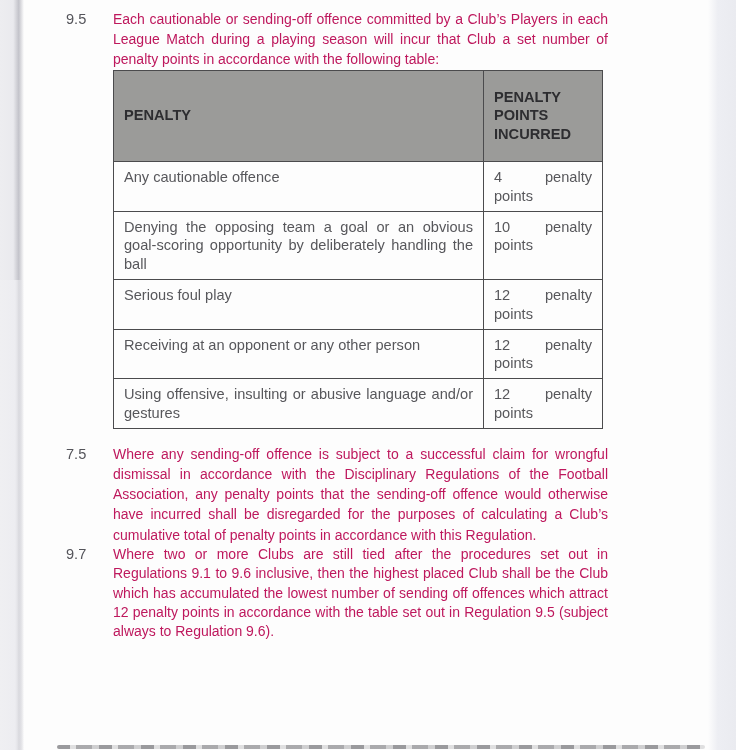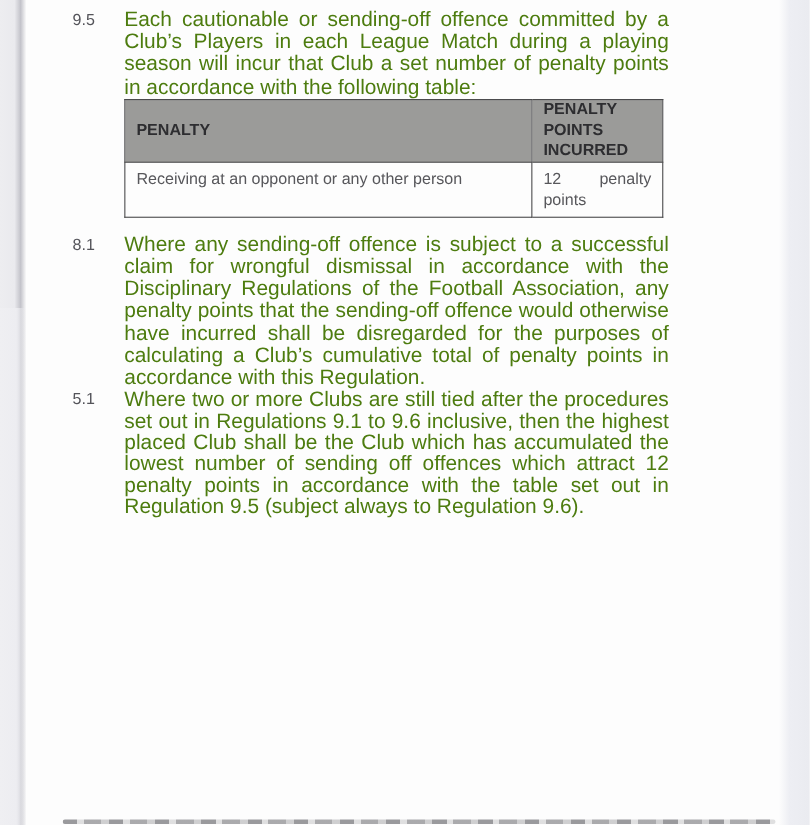--- a/index.html
+++ b/index.html
@@ -28,36 +28,36 @@
     background:repeating-linear-gradient(90deg,
       rgba(88,88,93,.60) 0 13px, rgba(88,88,93,.18) 13px 19px,
       rgba(88,88,93,.50) 19px 35px, rgba(88,88,93,.28) 35px 42px);
   }
   .content{position:absolute;top:9px;left:66px;width:542px;}
   .section{display:flex;align-items:flex-start;}
   .num{
     flex:0 0 47px;width:47px;font-size:14.6px;line-height:20.2px;color:#54545a;
   }
   .para{
-    flex:1;font-size:19px;line-height:20.2px;text-align:justify;color:#4d7c0f;
+    flex:1;font-size:14px;line-height:20.2px;text-align:justify;color:#be185d;
   }
   .s96{margin-top:15px;}
   .s97 .para,.s97 .num{line-height:19.4px;}
   table.penalty{
     border-collapse:collapse;margin:0 0 0 47px;width:490px;table-layout:fixed;
     background:#fdfdfd;
   }
   table.penalty th,table.penalty td{
     border:1px solid var(--border,#4b4b4d);
     font-size:14.6px;line-height:18.8px;vertical-align:top;
     padding:6px 10px 5px 10px;text-align:justify;overflow:hidden;
   }
   table.penalty th{
     background:var(--header_bg,#9b9b99);
-    color:#2d2d30;font-weight:700;vertical-align:middle;padding:0 10px;
+    color:#2d2d30;font-weight:700;vertical-align:middle;padding:17px 10px;
     height:50px;box-sizing:border-box;
   }
   td.pen,th.pen{width:119px;}
   tr.single td{height:31px;box-sizing:border-box;}
 </style>
 </head>
 <body>
 
 <div class="page">
   <div class="edge-left"></div>
@@ -71,32 +71,48 @@
       <div class="para">Each cautionable or sending-off offence committed by a Club’s Players in each League Match during a playing season will incur that Club a set number of penalty points in accordance with the following table:</div>
     </div>
 
     <table class="penalty">
       <tbody>
           <tr>
         <th>PENALTY</th>
         <th class="pen">PENALTY POINTS INCURRED</th>
       </tr>
       <tr class="single">
+        <td>Any cautionable offence</td>
+        <td class="pen">4 penalty points</td>
+      </tr>
+      <tr>
+        <td>Denying the opposing team a goal or an obvious goal-scoring opportunity by deliberately handling the ball</td>
+        <td class="pen">10 penalty points</td>
+      </tr>
+      <tr class="single">
+        <td>Serious foul play</td>
+        <td class="pen">12 penalty points</td>
+      </tr>
+      <tr class="single">
         <td>Receiving at an opponent or any other person</td>
+        <td class="pen">12 penalty points</td>
+      </tr>
+      <tr>
+        <td>Using offensive, insulting or abusive language and/or gestures</td>
         <td class="pen">12 penalty points</td>
       </tr>
     </tbody>
       </table>
 
     <div class="section s96">
-      <div class="num">8.1</div>
+      <div class="num">7.5</div>
       <div class="para">Where any sending-off offence is subject to a successful claim for wrongful dismissal in accordance with the Disciplinary Regulations of the Football Association, any penalty points that the sending-off offence would otherwise have incurred shall be disregarded for the purposes of calculating a Club’s cumulative total of penalty points in accordance with this Regulation.</div>
     </div>
 
     <div class="section s97">
-      <div class="num">5.1</div>
+      <div class="num">9.7</div>
       <div class="para">Where two or more Clubs are still tied after the procedures set out in Regulations 9.1 to 9.6 inclusive, then the highest placed Club shall be the Club which has accumulated the lowest number of sending off offences which attract 12 penalty points in accordance with the table set out in Regulation 9.5 (subject always to Regulation 9.6).</div>
     </div>
 
   </div>
 
   <div class="cutoff"></div>
 </div>
 
 </body></html>

